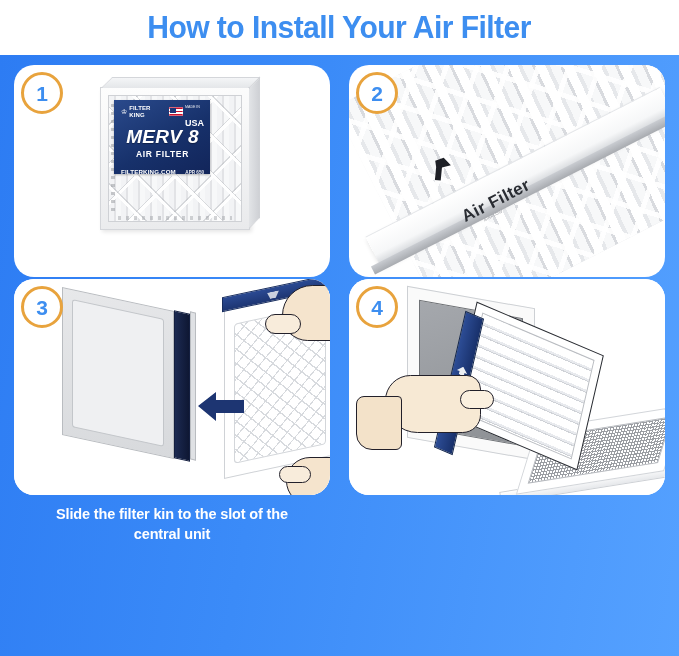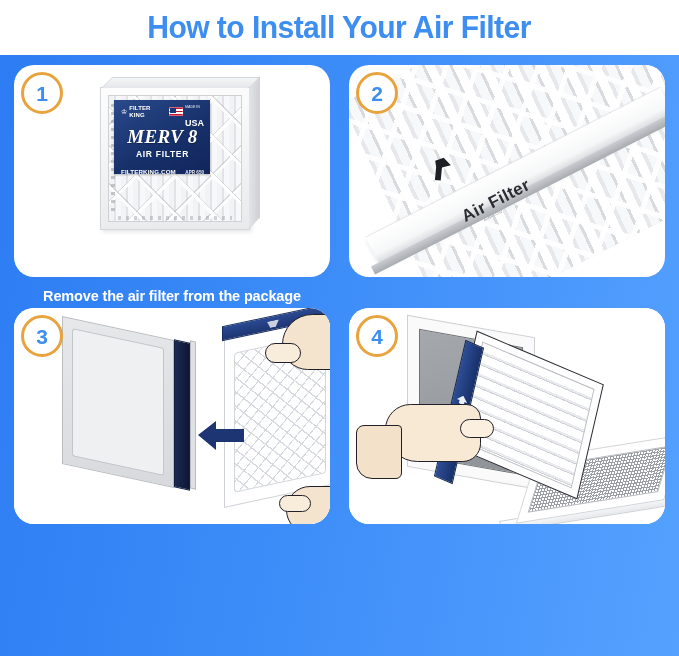--- a/index.html
+++ b/index.html
@@ -171,21 +171,20 @@
   .flag::after {
     content: ""; position: absolute; left: 0; top: 0; width: 6px; height: 5px;
     background: #1c3578;
   }
   .made-in { font-size: 3.6px; line-height: 1; opacity: .9; }
   .usa-txt { font-size: 9px; font-weight: bold; line-height: .85; }
   .merv {
     font-size: 19px; font-weight: bold; font-style: italic;
     text-align: center; margin-top: 7px; letter-spacing: .3px;
     text-shadow: 0 1px 1px rgba(0,0,0,.35);
-    font-family: Liberation Serif, serif;
   }
   .airfilter {
     font-size: 8.5px; font-weight: bold; text-align: center;
     letter-spacing: .7px; margin-top: 1px;
   }
   .label-bot {
     display: flex; align-items: flex-end; justify-content: space-between;
     margin-top: 9px; font-weight: bold;
   }
   .site { font-size: 6.2px; letter-spacing: .15px; }
@@ -483,21 +482,20 @@
               <div class="merv">MERV 8</div>
               <div class="airfilter">AIR FILTER</div>
               <div class="label-bot">
                 <span class="site">FILTERKING.COM</span>
                 <span class="apr">APR 650</span>
               </div>
             </div>
           </div>
         </div>
       </div>
-      <div class="caption">Remove the air filter from the package</div>
     </div>
 
     <div class="step">
       <div class="card">
         <div class="badge">2</div>
 
         <div class="art c2-wrap">
           <div class="c2-media">
             <div class="c2-pleats"></div>
             <div class="c2-mesh"></div>
@@ -538,20 +536,21 @@
               <div class="filt3-mesh"></div>
             </div>
             <div class="filt3-top"></div>
 
           </div>
 
           <div class="hand-top"></div>
           <div class="hand-bot"></div>
         </div>
       </div>
+      <div class="caption">Slide the filter kin to the slot of the central unit</div>
     </div>
 
     <div class="step bottom">
       <div class="card">
         <div class="badge">4</div>
 
         <div class="art ill">
           <div class="wall-frame"></div>
           <div class="wall-open"></div>
 

